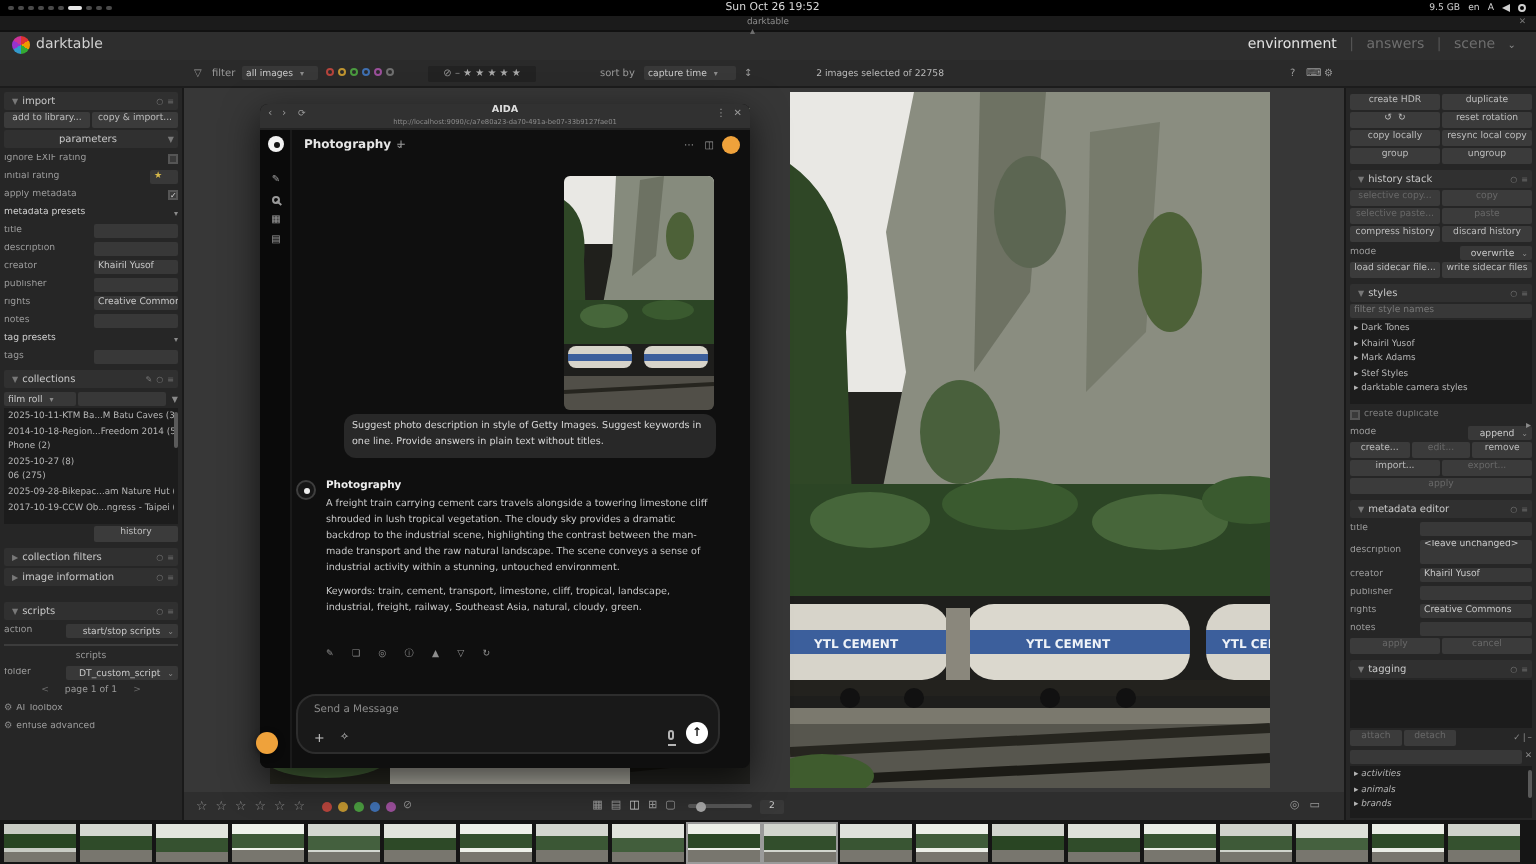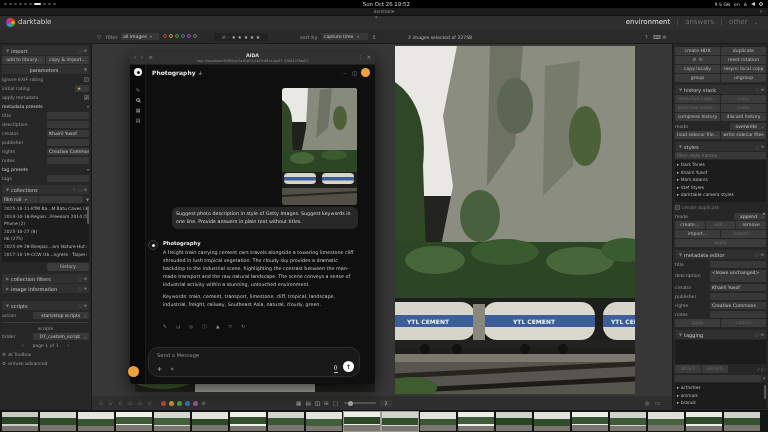--- a/index.html
+++ b/index.html
@@ -97,21 +97,21 @@
 
   <div id="appheader" class="abs">
     <span class="abs" style="left:375px;top:-3px;font-size:5px;color:#6e6e6e">▴</span>
     <span class="abs" style="left:6px;top:2px;width:9px;height:9px;border-radius:50%;background:conic-gradient(#d33 0 60deg,#e90 60deg 120deg,#3a3 120deg 180deg,#39c 180deg 240deg,#93c 240deg 300deg,#c39 300deg 360deg)"></span>
     <span class="abs" style="left:18px;top:2px;font-size:7px;color:#d2d2d2">darktable</span>
     <div class="abs nw" style="right:10px;top:2px;font-size:7px">
       <span style="color:#e2e2e2">environment</span>
       <span style="color:#555;margin:0 4px">|</span>
       <span style="color:#6e6e6e">answers</span>
       <span style="color:#555;margin:0 4px">|</span>
-      <span style="color:#6e6e6e">other</span>
+      <span style="color:#6e6e6e">scene</span>
       <span style="color:#8a8a8a;margin-left:4px;font-size:5px">⌄</span>
     </div>
   </div>
 
   <div id="toolbar" class="abs">
     <span class="abs" style="left:97px;top:4px;font-size:5px;color:#9a9a9a">▽</span>
     <span class="abs" style="left:106px;top:4px;font-size:5px;color:#9a9a9a">filter</span>
     <span class="abs fld" style="left:121px;top:3px;width:38px"><span>all images</span> <span class="caret">▾</span></span>
     <span id="toolbar-colors" class="abs" style="left:163px;top:4px;display:flex;gap:2px">
         <span style="width: 4px; height: 4px; border-radius: 50%; border: 1px solid rgb(181, 68, 60);"></span>

